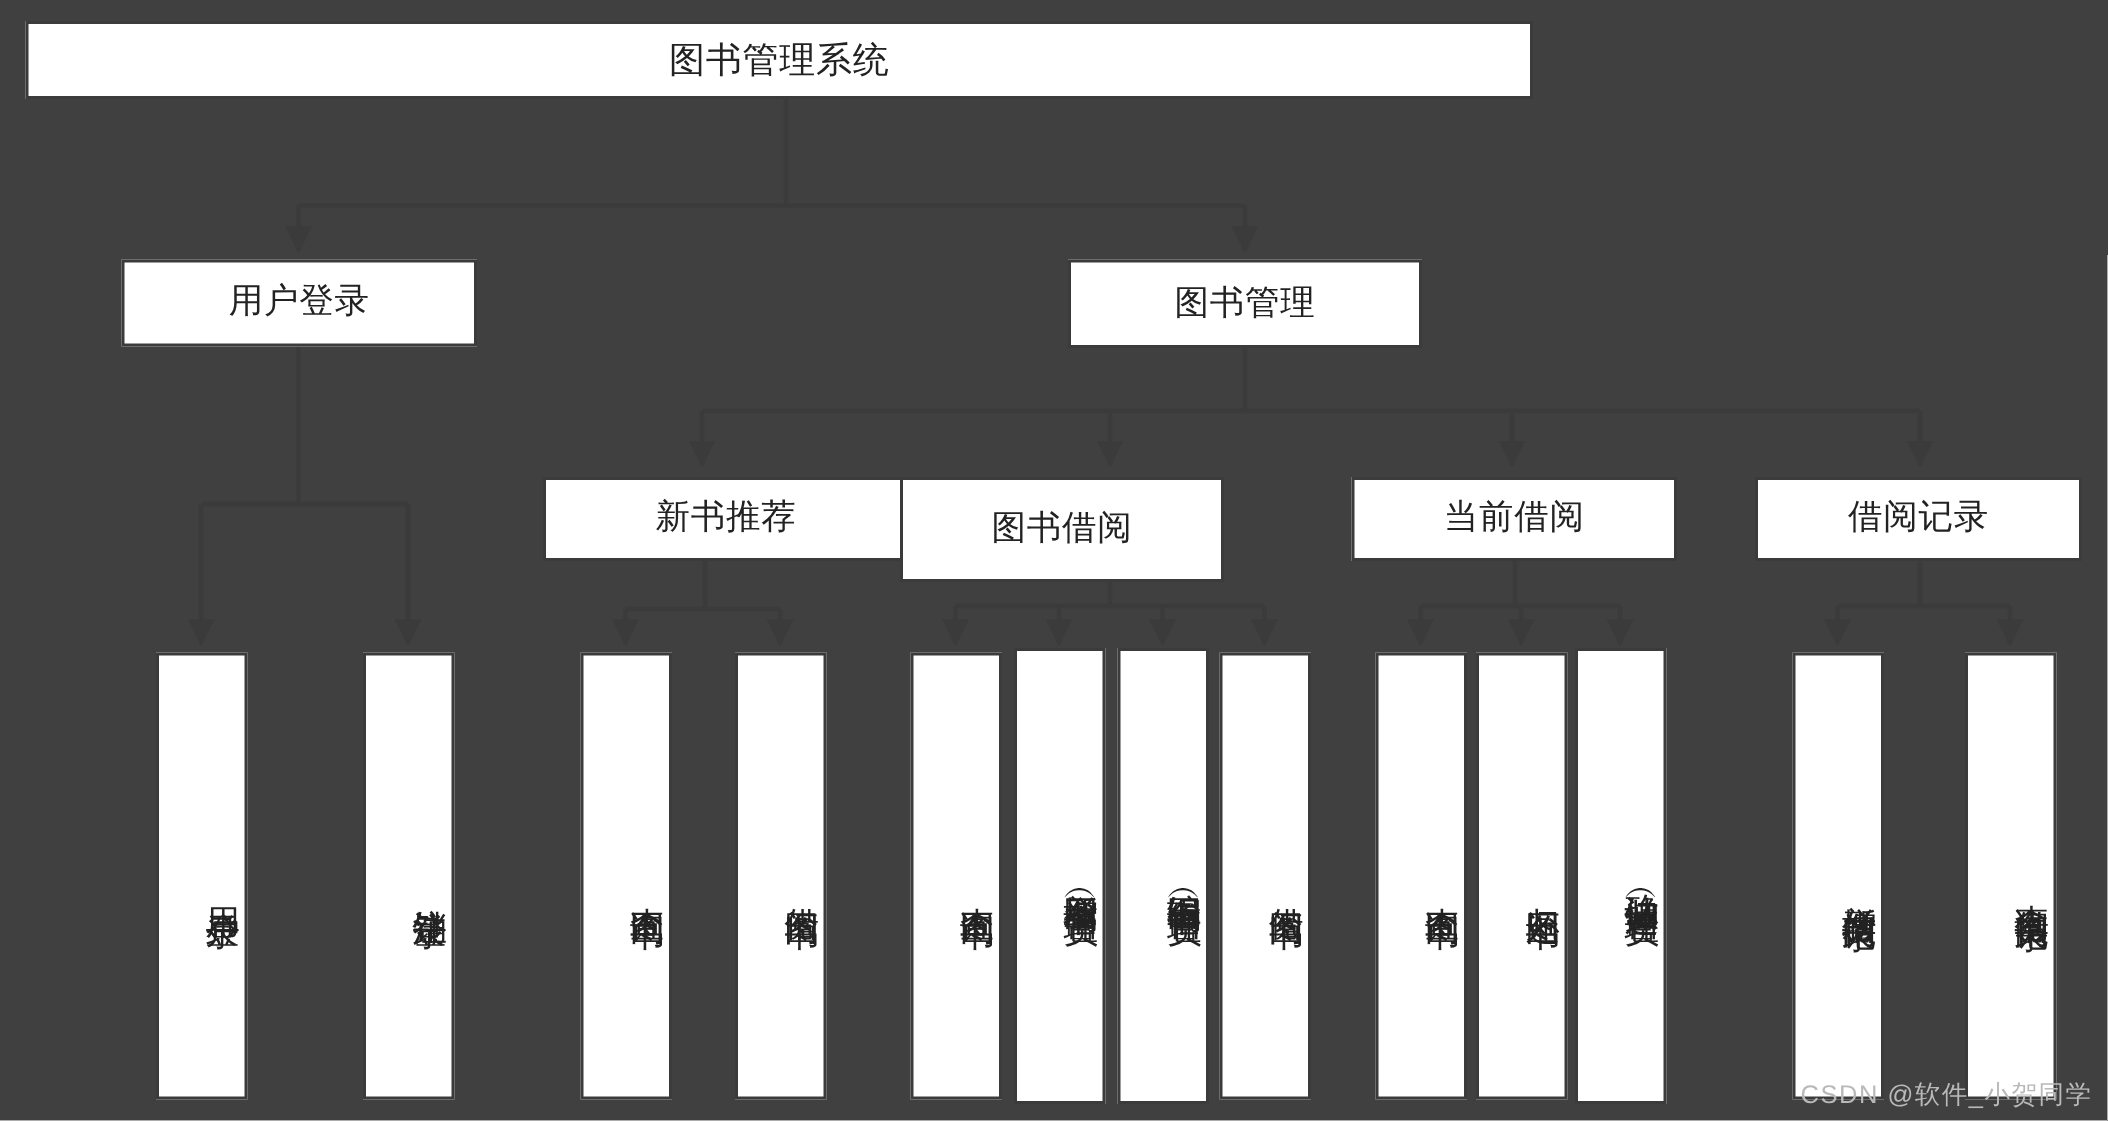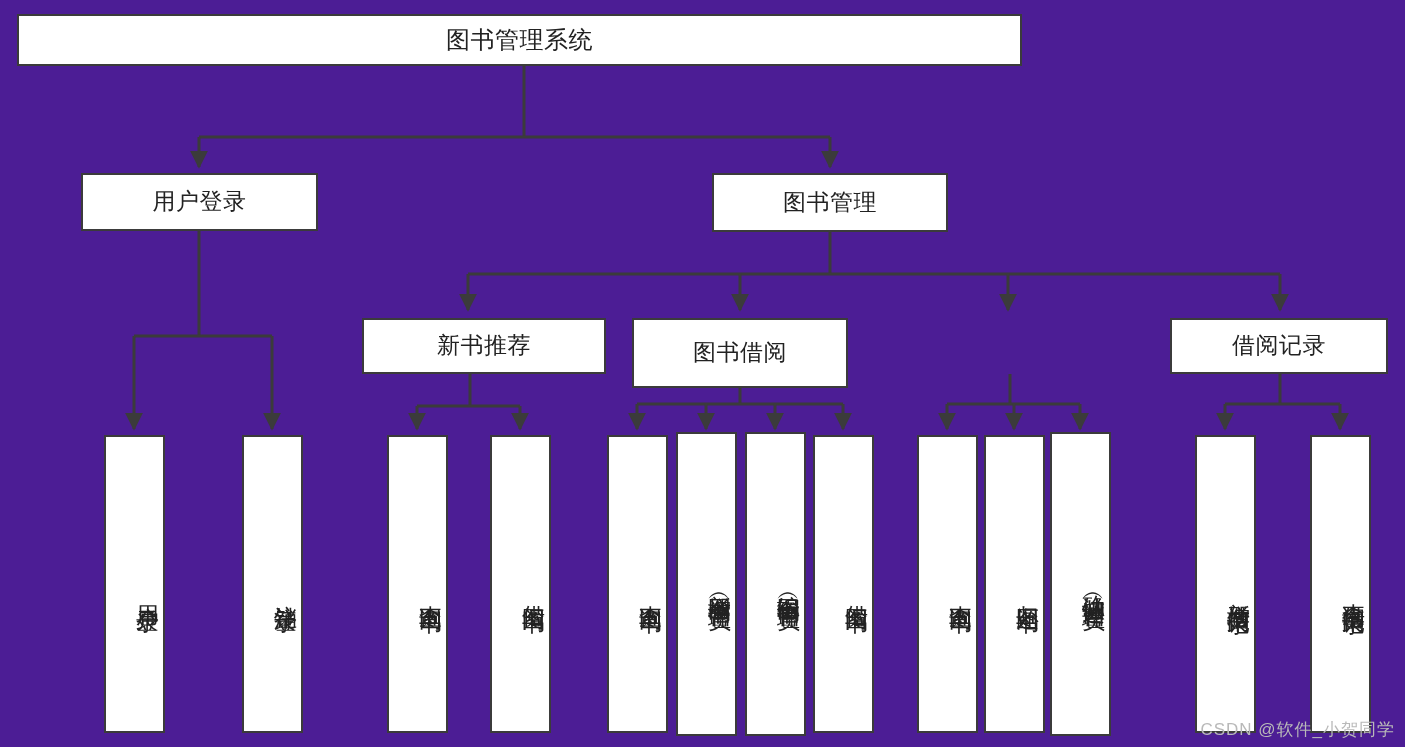--- a/index.html
+++ b/index.html
@@ -8,21 +8,21 @@
     padding: 0;
     background: #ffffff;
   }
   body {
     font-family: "DejaVu Sans", "Liberation Sans", sans-serif;
   }
   #canvas {
     position: relative;
     width: 1405px;
     height: 747px;
-    background: #4c1d95;
+    background: #404040;
     overflow: hidden;
   }
   svg.edges {
     position: absolute;
     left: 0;
     top: 0;
     width: 1405px;
     height: 747px;
     pointer-events: none;
   }
@@ -139,22 +139,25 @@
   <div class="node horiz" style="left:81px; top:173px; width:237px; height:58px;">
     <span>用户登录</span>
   </div>
   <div class="node horiz" style="left:712px; top:173px; width:236px; height:59px;text-align:right;">
     <span>图书管理</span>
   </div>
 
   <div class="node horiz" style="left:362px; top:318px; width:244px; height:56px;">
     <span>新书推荐</span>
   </div>
-  <div class="node horiz" style="left:632px; top:318px; width:216px; height:70px;">
+  <div class="node horiz" style="left:600px; top:318px; width:216px; height:70px;">
     <span>图书借阅</span>
+  </div>
+  <div class="node horiz" style="left:901px; top:318px; width:217px; height:56px;">
+    <span>当前借阅</span>
   </div>
   <div class="node horiz" style="left:1170px; top:318px; width:218px; height:56px;">
     <span>借阅记录</span>
   </div>
 
   <div class="node leaf" style="left:104px; top:435px; width:61px; height:298px;">
     <span class="vlabel">用户登录</span>
   </div>
   <div class="node leaf" style="left:242px; top:435px; width:61px; height:298px;">
     <span class="vlabel">注销登录</span>

